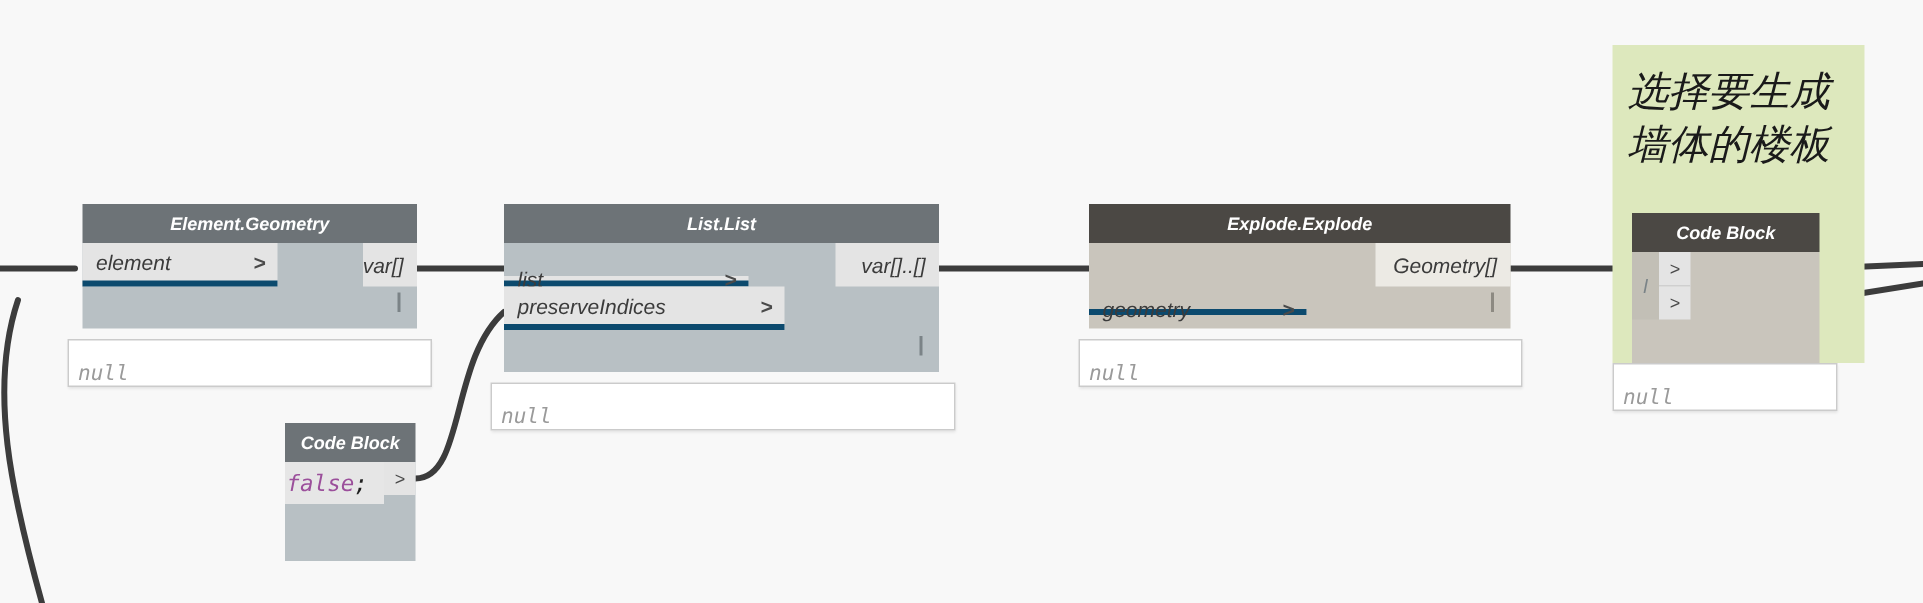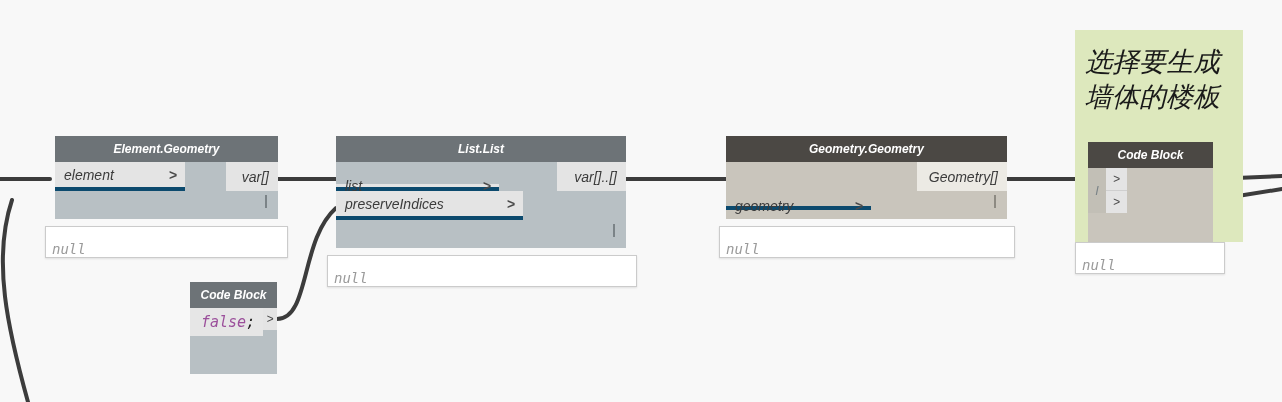--- a/index.html
+++ b/index.html
@@ -204,21 +204,21 @@
 
   <div class="node" style="left:55px; top:136px; width:223px;">
     <div class="node-header">Element.Geometry</div>
     <div class="node-body">
       <div class="port-row">
         <div class="in-port" style="width:130px;">
           <span>element</span>
           <span class="chev">&gt;</span>
         </div>
         <div class="spacer"></div>
-        <div class="out-port" style="width:52px;">
+        <div class="out-port" style="width:36px;">
           <span>var[]</span>
         </div>
       </div>
       <div class="node-foot">
         <div class="lacing-tick"></div>
       </div>
     </div>
   </div>
   <div class="preview" style="left:45px; top:226px; width:243px; height:32px;">
     <span>null</span>
@@ -248,21 +248,21 @@
       <div class="node-foot">
         <div class="lacing-tick"></div>
       </div>
     </div>
   </div>
   <div class="preview" style="left:327px; top:255px; width:310px; height:32px;">
     <span>null</span>
   </div>
 
   <div class="node dark" style="left:726px; top:136px; width:281px;">
-    <div class="node-header">Geometry.Geometry</div>
+    <div class="node-header">Explode.Explode</div>
     <div class="node-body">
       <div class="port-row">
         <div class="in-port" style="width:145px; background:#eceae4;margin-top:44px;">
           <span>geometry</span>
           <span class="chev">&gt;</span>
         </div>
         <div class="spacer"></div>
         <div class="out-port" style="width:90px; background:#eceae4;">
           <span>Geometry[]</span>
         </div>
@@ -273,21 +273,21 @@
     </div>
   </div>
   <div class="preview" style="left:719px; top:226px; width:296px; height:32px;">
     <span>null</span>
   </div>
 
   <div class="node" style="left:190px; top:282px; width:87px;">
     <div class="node-header">Code Block</div>
     <div class="node-body">
       <div class="cb-row">
-        <div class="cb-code" style="padding-left:11px;"><span class="tok-kw">false</span><span>;</span></div>
+        <div class="cb-code" style="padding-left:1px;"><span class="tok-kw">false</span><span>;</span></div>
         <div class="cb-outs">
           <div class="cb-out">&gt;</div>
         </div>
       </div>
       <div class="node-foot" style="height:38px;"></div>
     </div>
   </div>
 
   <div class="node dark" style="left:1088px; top:142px; width:125px;">
     <div class="node-header">Code Block</div>

